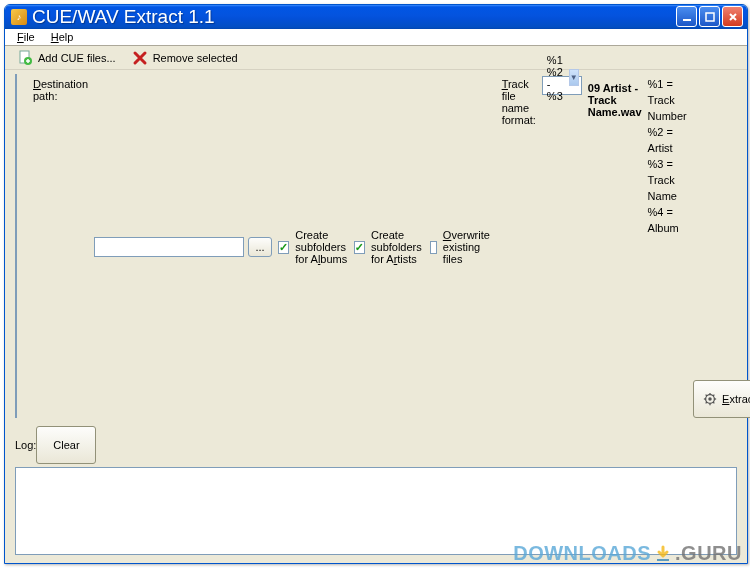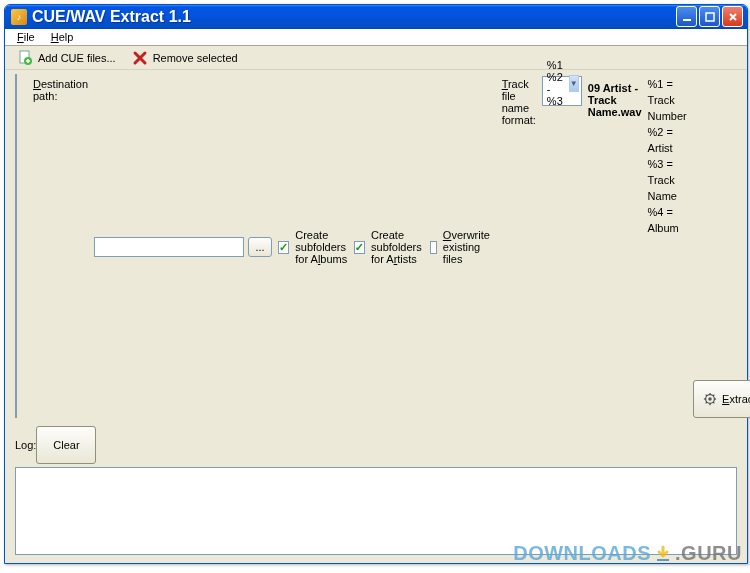--- a/index.html
+++ b/index.html
@@ -32,21 +32,21 @@
   color: #fff;
 }
 .title-icon {
   width: 16px; height: 16px;
   background: linear-gradient(135deg,#f7c849,#d98b12);
   border-radius: 2px;
   margin-right: 5px;
   display:flex;align-items:center;justify-content:center;
   font-size:9px;color:#fff;
 }
-.title-text { font-size: 16px; font-weight: bold; flex:1; text-shadow:1px 1px 1px rgba(0,0,0,0.3);}
+.title-text { font-size: 19px; font-weight: normal; flex:1; text-shadow:1px 1px 1px rgba(0,0,0,0.3);}
 .win-btns { display:flex; gap:2px;}
 .win-btn {
   width: 21px; height: 21px;
   border-radius: 3px;
   border: 1px solid #fff;
   display:flex;align-items:center;justify-content:center;
   color:#fff;font-weight:bold;font-size:11px;
   cursor:pointer;
 }
 .win-min,.win-max { background: linear-gradient(to bottom,#4a8df0,#1c57c7); }
@@ -120,21 +120,21 @@
 .check-row { display:flex;align-items:center;gap:6px;padding:2px 0;}
 .checkbox {
   width:13px;height:13px;border:1px solid #7f9db9;background:#fff;
   display:flex;align-items:center;justify-content:center;
   cursor:pointer;
 }
 .checkbox.checked::after{
   content:"✓";color:#1a991a;font-size:11px;font-weight:bold;line-height:10px;
 }
 .select {
-  height:30px;border:1px solid #7f9db9;background:#fff;
+  height:19px;border:1px solid #7f9db9;background:#fff;
   display:flex;align-items:center;justify-content:flex-start;
   padding:0 2px 16px 4px;cursor:pointer;
 }
 .select-arrow{
   width:16px;height:17px;
   background:linear-gradient(to bottom,#cfe3fb,#abc9ee);
   border:1px solid #b4c8e8;
   display:flex;align-items:center;justify-content:center;
   font-size:8px;color:#4d6185;
 }

